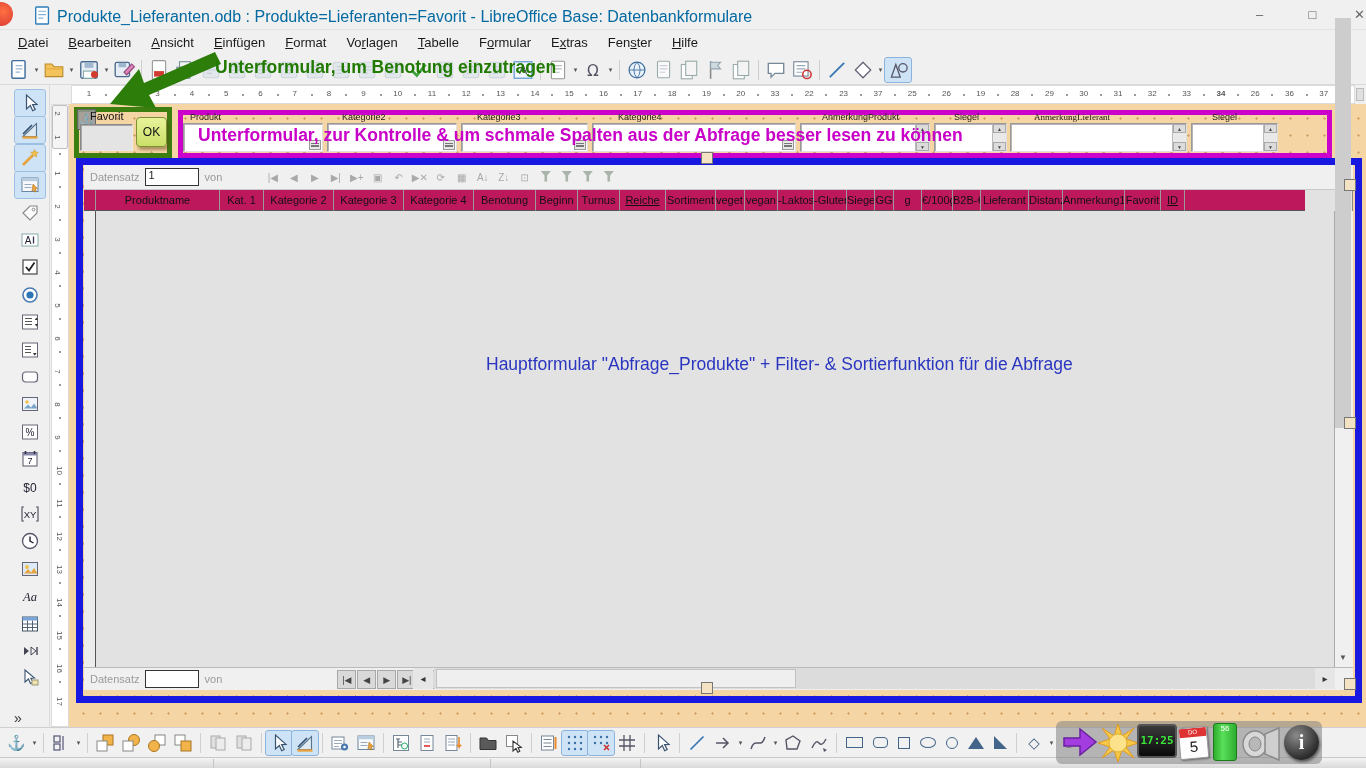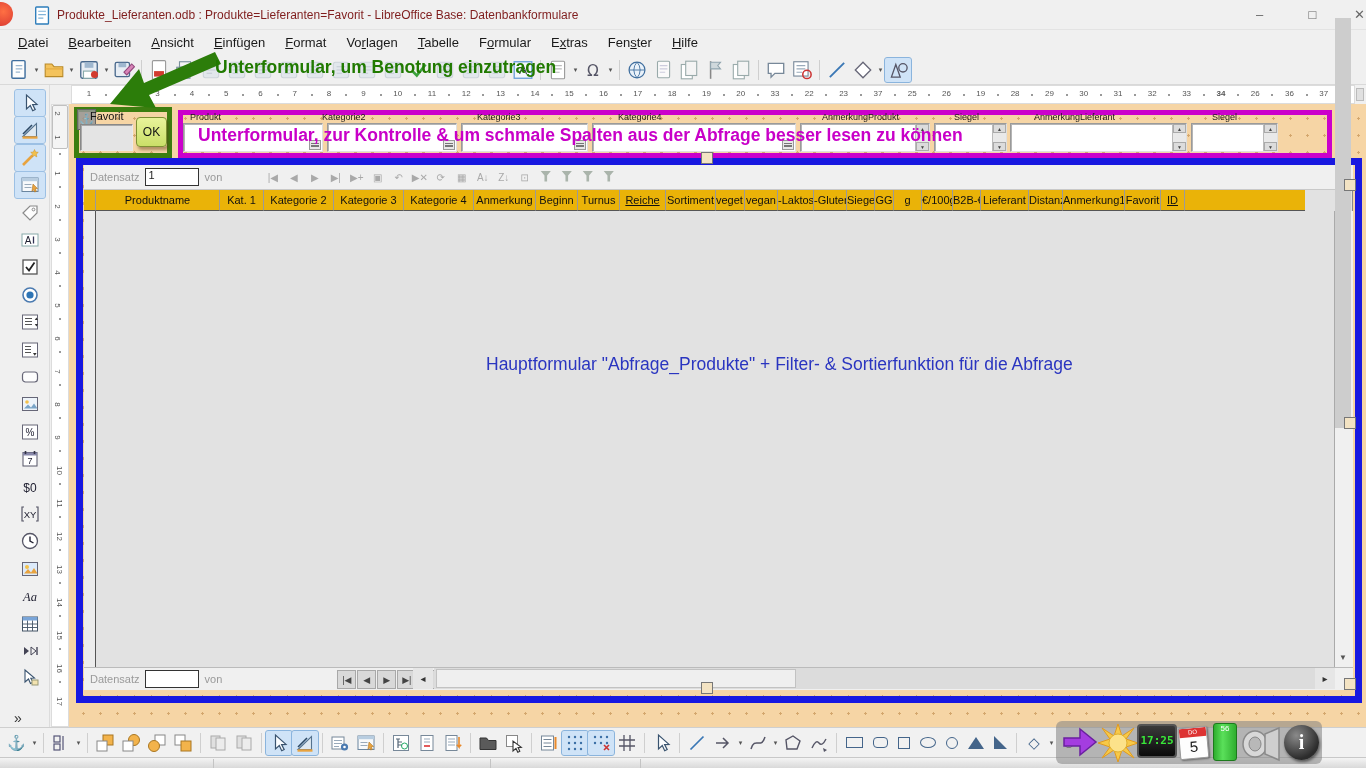--- a/index.html
+++ b/index.html
@@ -1,21 +1,21 @@
 <!DOCTYPE html>
 <html><head>
 <meta charset="utf-8">
 <style>
 *{margin:0;padding:0;box-sizing:border-box}
 html,body{width:1366px;height:768px;overflow:hidden}
 body{font-family:"Liberation Sans",sans-serif;background:#f0f0f0;position:relative;font-size:12px;color:#222}
 
 #titlebar{position:absolute;left:0;top:0;width:1366px;height:30px;background:#f0f0f0;border-bottom:1px solid #e3e3e3}
 #redblob{position:absolute;left:-11px;top:2px;width:24px;height:24px;border-radius:50%;background:radial-gradient(circle at 60% 40%,#ff7043,#d32f2f)}
-#titletext{position:absolute;left:57px;top:8px;font-size:12px;color:#7f1d1d;white-space:nowrap}
+#titletext{position:absolute;left:57px;top:8px;font-size:16px;color:#0369a1;white-space:nowrap}
 .winbtn{position:absolute;top:0;height:30px;width:45px;text-align:center;line-height:30px;color:#666;font-size:13px}
 
 #menubar{position:absolute;left:0;top:30px;width:1366px;height:25px;background:#f0f0f0;display:flex;align-items:center;padding-left:8px}
 .menuitem{padding:0 10px;font-size:13px;color:#1a1a1a;height:25px;line-height:25px}
 .menuitem u{text-decoration:underline}
 
 #topbar{position:absolute;left:0;top:55px;width:1366px;height:30px;background:#f0f0f0;border-bottom:1px solid #d9d9d9;display:flex;align-items:center;padding-left:6px}
 .tbicon{width:26px;height:24px;display:flex;align-items:center;justify-content:center;flex:0 0 auto;border-radius:2px}
 .tbicon svg{display:block}
 .tbicon.hl{background:#cfe3f7;outline:1px solid #8ab4dd}
@@ -54,21 +54,21 @@
 #magentatext{position:absolute;left:198px;top:125px;font-size:17.5px;font-weight:bold;color:#c800c8;white-space:nowrap}
 
 #bluebox{position:absolute;left:76px;top:158px;width:1286px;height:545px;border:7px solid #1818e0}
 #tablecontrol{position:absolute;left:84px;top:165px;width:1269px;height:525px;background:#e2e2e2;border:1px solid #888}
 #recnavtop{position:absolute;left:84px;top:165px;width:1269px;height:25px;background:#f0f0f0;border-bottom:1px solid #c9c9c9;display:flex;align-items:center}
 .navlabel{color:#9a9a9a;font-size:11px}
 .navinput{background:#fff;border:1px solid #333;height:18px;font-size:11px;padding:0 3px;color:#222}
 .navico{color:#a9a9a9;font-size:10px;width:21px;text-align:center;flex:0 0 auto;white-space:nowrap}
 .funnel{display:inline-block;width:11px;height:11px;background:#aab4ab;clip-path:polygon(0 0,100% 0,62% 45%,62% 100%,38% 100%,38% 45%)}
 #headerrow{position:absolute;left:84px;top:190px;height:21px;display:flex}
-.hcell{height:21px;background:#eab308;border-right:1px solid #9a9a9a;border-bottom:1px solid #555;font-size:11px;color:#111;text-align:center;line-height:20px;overflow:hidden;flex:0 0 auto;white-space:nowrap}
+.hcell{height:21px;background:#be185d;border-right:1px solid #9a9a9a;border-bottom:1px solid #555;font-size:11px;color:#111;text-align:center;line-height:20px;overflow:hidden;flex:0 0 auto;white-space:nowrap}
 #markerstrip{position:absolute;left:84px;top:211px;width:12px;height:456px;background:#ececec;border-right:1px solid #555}
 #bluetext{position:absolute;left:486px;top:354px;font-size:17.5px;color:#2a35c0;white-space:nowrap}
 
 #vscroll{position:absolute;left:1334px;top:211px;width:19px;height:456px;background:#f0f0f0;border-left:1px solid #aaa}
 .scrbtn{position:absolute;left:1px;width:16px;height:17px;background:#f0f0f0;color:#555;font-size:8px;text-align:center;line-height:17px}
 #vthumb{position:absolute;left:1px;top:18px;width:16px;height:410px;background:#cdcdcd}
 
 #recnavbottom{position:absolute;left:84px;top:667px;width:1269px;height:23px;background:#f0f0f0;border-top:1px solid #bbb;display:flex;align-items:center}
 .navbtn{width:19px;height:19px;background:#d9d9d9;border:1px solid #a8a8a8;color:#444;font-size:9px;text-align:center;line-height:18px;flex:0 0 auto;margin-right:1px}
 #hscrolltrack{position:absolute;left:434px;top:668px;width:881px;height:21px;background:#dcdcdc}
@@ -604,21 +604,21 @@
 <div id="magentabox"></div>
 <div id="subformfields">
     <span class="sflabel" style="left: 190px;">Produkt</span>
     <div class="sffield" style="left: 183px; width: 140px;">
       <div class="combohandle">
         <i></i>
         <i></i>
         <i></i>
       </div>
     </div>
-    <span class="sflabel" style="left: 322px; text-align: right;">Kategorie2</span>
+    <span class="sflabel" style="left: 342px; text-align: right;">Kategorie2</span>
     <div class="sffield" style="left: 327px; width: 130px;">
       <div class="combohandle">
         <i></i>
         <i></i>
         <i></i>
       </div>
     </div>
     <span class="sflabel" style="left: 477px;">Kategorie3</span>
     <div class="sffield" style="left: 461px; width: 127px;">
       <div class="combohandle">
@@ -642,21 +642,21 @@
         <span>▼</span>
       </div>
     </div>
     <span class="sflabel" style="left: 954px;">Siegel</span>
     <div class="sffield" style="left: 934px; width: 73px;">
       <div class="scrollhandle">
         <span>▲</span>
         <span>▼</span>
       </div>
     </div>
-    <span class="sflabel" style="left: 1034px;">AnmerkungLieferant</span>
+    <span class="sflabel" style="left: 1034px; font-family: Liberation Serif, serif;">AnmerkungLieferant</span>
     <div class="sffield" style="left: 1010px; width: 177px;">
       <div class="scrollhandle">
         <span>▲</span>
         <span>▼</span>
       </div>
     </div>
     <span class="sflabel" style="left: 1212px;">Siegel</span>
     <div class="sffield" style="left: 1191px; width: 87px;">
       <div class="scrollhandle">
         <span>▲</span>
@@ -691,21 +691,21 @@
     <span class="navico"><span class="funnel"></span></span>
     <span class="navico"><span class="funnel"></span></span>
   </div>
 <div id="headerrow">
     <div class="hcell" style="width: 12px;"></div>
     <div class="hcell" style="width: 124px;">Produktname</div>
     <div class="hcell" style="width: 44px;">Kat. 1</div>
     <div class="hcell" style="width: 70px;">Kategorie 2</div>
     <div class="hcell" style="width: 70px;">Kategorie 3</div>
     <div class="hcell" style="width: 70px;">Kategorie 4</div>
-    <div class="hcell" style="width: 62px;">Anmerkung</div>
+    <div class="hcell" style="width: 62px;">Benotung</div>
     <div class="hcell" style="width: 42px;">Beginn</div>
     <div class="hcell" style="width: 42px;">Turnus</div>
     <div class="hcell" style="width: 46px; text-decoration: underline;">Reiche</div>
     <div class="hcell" style="width: 50px;">Sortiment</div>
     <div class="hcell" style="width: 29px;">veget.</div>
     <div class="hcell" style="width: 33px;">vegan</div>
     <div class="hcell" style="width: 36px;">-Laktose</div>
     <div class="hcell" style="width: 33px;">-Gluten</div>
     <div class="hcell" style="width: 28px;">Siegel</div>
     <div class="hcell" style="width: 19px;">GG</div>

